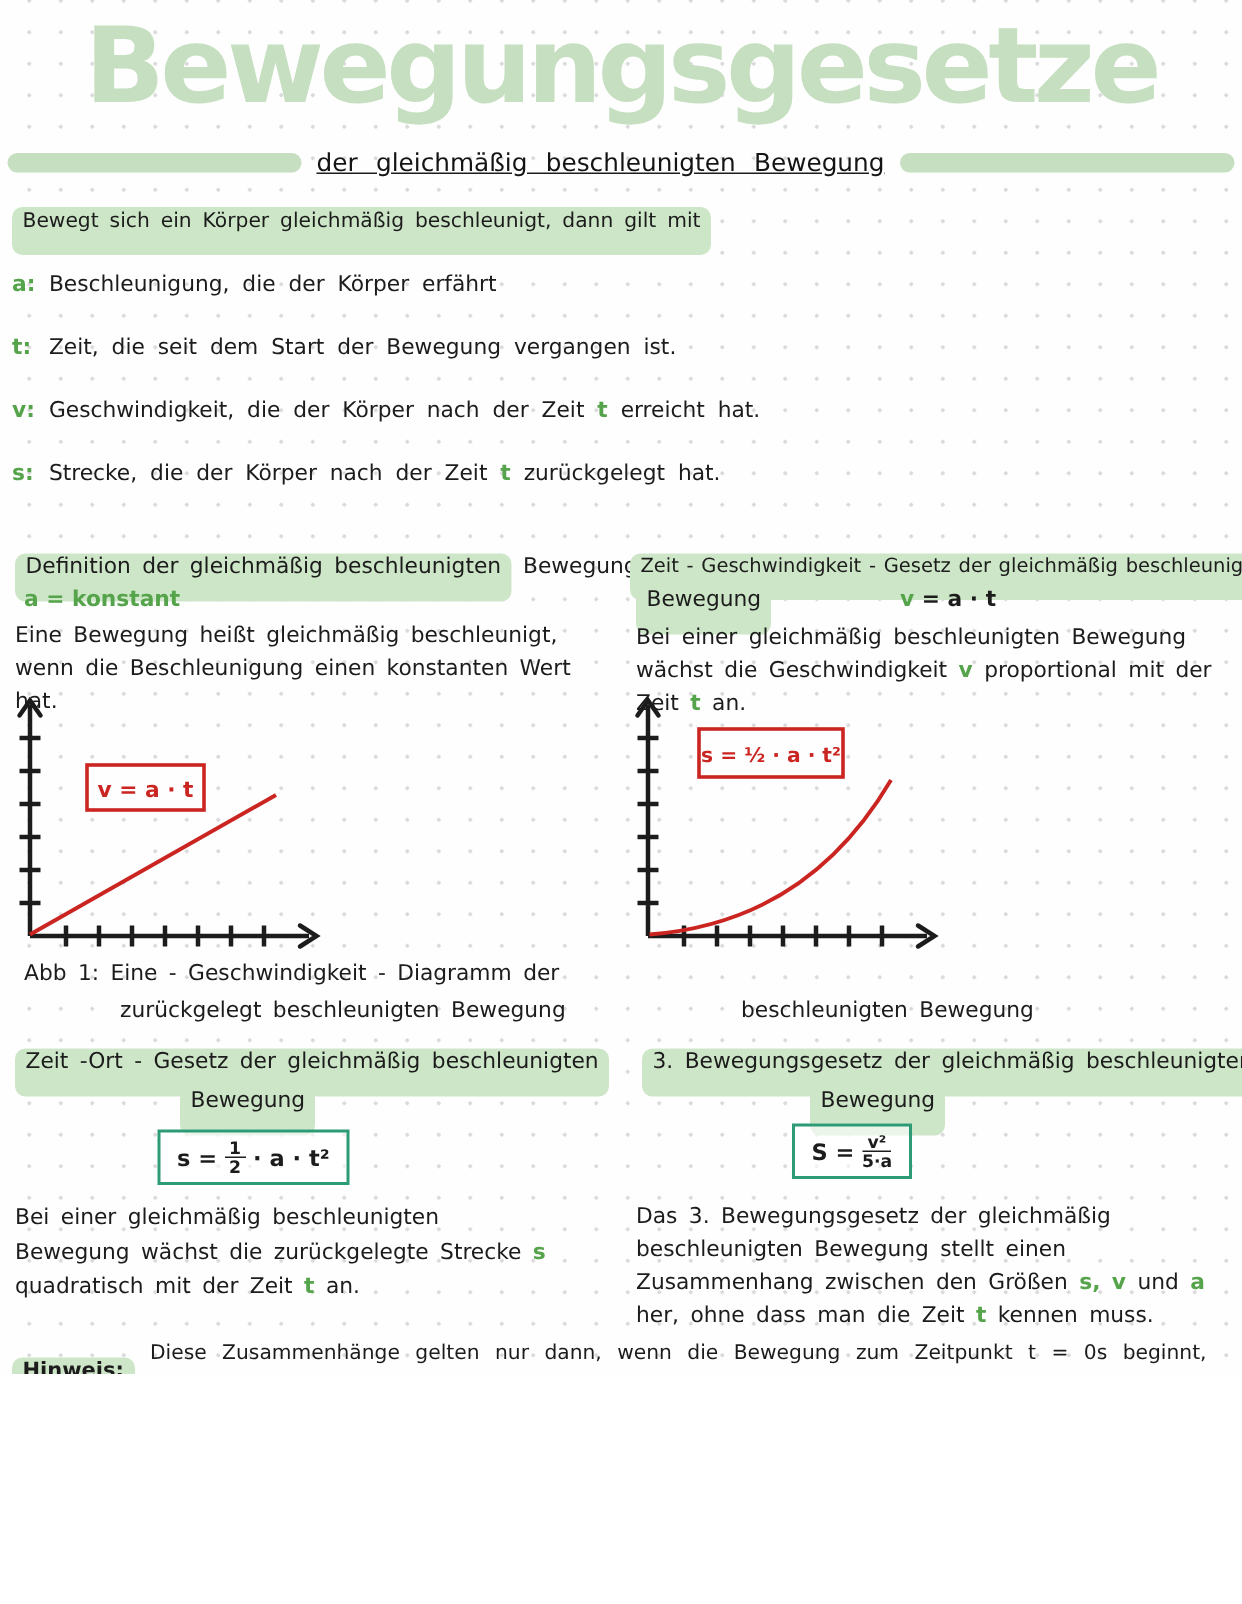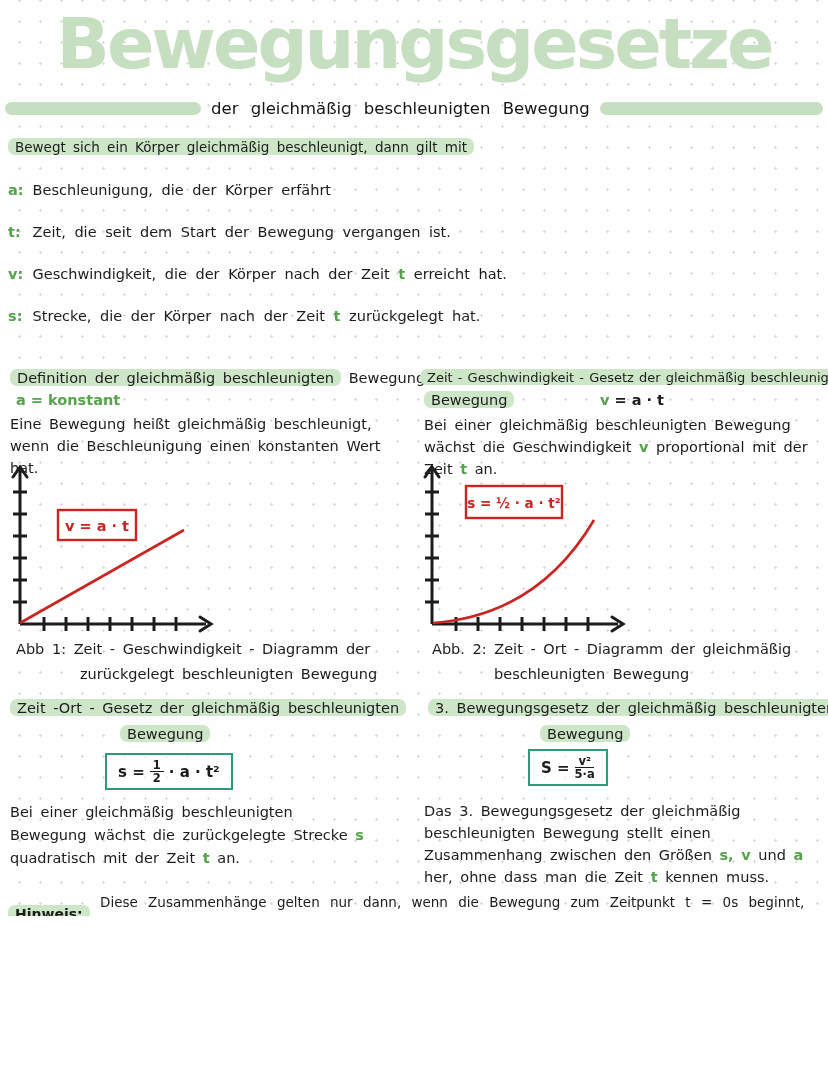--- a/index.html
+++ b/index.html
@@ -10,26 +10,26 @@
     background-image: radial-gradient(circle, #dadada 1.1px, transparent 1.3px);
     background-size: 21px 21px; background-position: 9px 11px;
     color:#1c1c1c;
   }
   .abs { position:absolute; }
   .title {
     top:-8px; left:0; width:100%; text-align:center;
     font-size:70px; font-weight:bold; letter-spacing:-3px;
     color:#c6dfc0; line-height:105px; white-space:nowrap;
   }
-  .subtitle-row { top:99px; left:5px; width:818px; display:flex; align-items:center; }
+  .subtitle-row { top:99px; left:5px; width:818px; display:flex; align-items:center;text-decoration:underline; }
   .bar { height:13px; background:#c6dfc0; border-radius:7px; }
   .bar-left { width:196px; }
   .bar-right { flex:1; }
   .subtitle { font-size:16.5px; padding:0 10px; word-spacing:7px; white-space:nowrap; color:#141414; }
-  .hl { background:#cde6c7; border-radius:7px; padding:1px 7px 0; box-decoration-break:clone; -webkit-box-decoration-break:clone; }
+  .hl { background:#cde6c7; border-radius:7px; padding:1px 7px 15px; box-decoration-break:clone; -webkit-box-decoration-break:clone; }
   .ink-g { color:#55a34a; font-weight:bold; }
   .lead { top:139px; left:8px; font-size:13.5px; word-spacing:3px; }
   .defline { left:8px; font-size:14.5px; word-spacing:4px; white-space:nowrap; }
   .defline .sym { display:inline-block; min-width:16px; }
   .h-line { font-size:14.5px; word-spacing:3px; white-space:nowrap; }
   .h-line-sm { font-size:13px; word-spacing:1px; white-space:nowrap; }
   .bodytext { font-size:14.5px; line-height:22px; word-spacing:3px; }
   .caption { font-size:14.5px; word-spacing:3px; white-space:nowrap; }
   .fbox {
     display:inline-flex; align-items:center; gap:5px;
@@ -151,23 +151,22 @@
         <line x1="102" y1="157" x2="102" y2="171"></line>
       <line x1="124" y1="157" x2="124" y2="171"></line>
         <line x1="146" y1="157" x2="146" y2="171"></line>
       <line x1="168" y1="157" x2="168" y2="171"></line>
     </g>
     <path d="M13,163 Q118,155 174,60" fill="none" stroke="#cb2522" stroke-width="2.6"></path>
     <rect x="46" y="26" width="96" height="32" fill="#fefefe" stroke="#cb2522" stroke-width="2.4"></rect>
     <text x="94" y="48" text-anchor="middle" font-size="13.5" font-weight="bold" fill="#cb2522">s = ½ · a · t²</text>
   </svg>
 
-  <div class="abs caption" style="top:641px;left:16px">Abb 1: Zeit - Geschwindigkeit - Diagramm der</div>
+  <div class="abs caption" style="top:641px;left:16px">Abb 1: Eine - Geschwindigkeit - Diagramm der</div>
   <div class="abs caption" style="top:666px;left:80px">zurückgelegt beschleunigten Bewegung</div>
-  <div class="abs caption" style="top:641px;left:432px">Abb. 2: Zeit - Ort - Diagramm der gleichmäßig</div>
   <div class="abs caption" style="top:666px;left:494px">beschleunigten Bewegung</div>
 
   <div class="abs h-line" style="top:700px;left:10px">
     <span class="hl">Zeit -Ort - Gesetz der gleichmäßig beschleunigten</span>
   </div>
   <div class="abs h-line" style="top:726px;left:120px">
     <span class="hl">Bewegung</span>
   </div>
   <div class="abs fbox" style="top:753px;left:105px">
     <span>s =</span>

